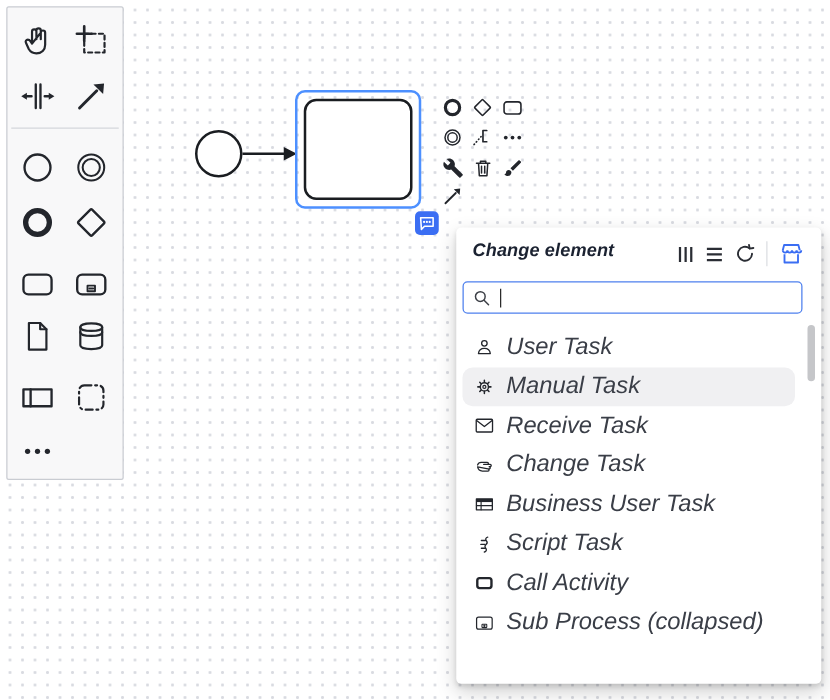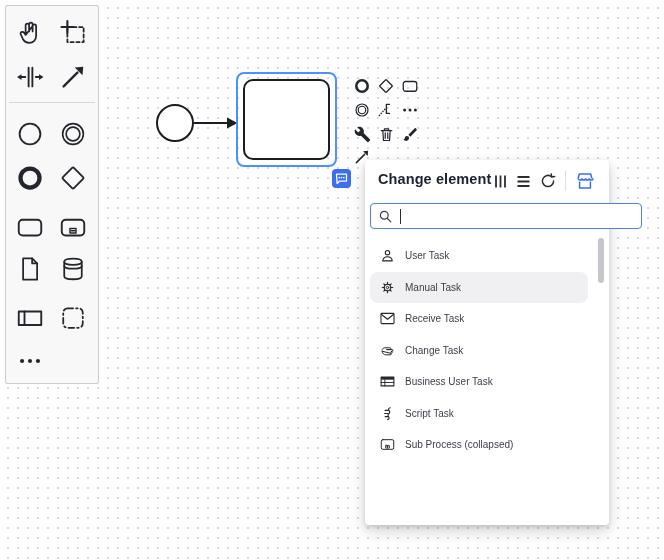--- a/index.html
+++ b/index.html
@@ -20,33 +20,33 @@
   
   .start-event{position:absolute;left:156px;top:104px;width:38px;height:38px;border:2px solid #1a1d21;border-radius:50%;background:#fff;box-sizing:border-box;}
   .flow-arrow{position:absolute;left:193px;top:115px;}
   .selection-box{position:absolute;left:236px;top:72px;width:101px;height:95px;border:2px solid #4d90ff;border-radius:8px;box-sizing:border-box;}
   .task-shape{position:absolute;left:5px;top:5px;width:87px;height:81px;border:2.2px solid #1a1d21;border-radius:10px;background:#fff;box-sizing:border-box;}
   .comment-badge{position:absolute;left:332px;top:169px;width:19px;height:19px;background:#3b6ef3;border-radius:4px;display:flex;align-items:center;justify-content:center;}
   
   .context-pad{position:absolute;left:353px;top:77px;width:72px;height:92px;}
   .cpcell{position:absolute;width:18px;height:18px;display:flex;align-items:center;justify-content:center;cursor:pointer;}
   
-  .popup{position:absolute;left:365px;top:160px;width:244px;height:365px;background:#fff;border-radius:4px;
-    box-shadow:0 2px 4px rgba(0,0,0,.12),0 6px 16px rgba(0,0,0,.18);}
+  .popup{position:absolute;left:365px;top:182px;width:292px;height:365px;background:#fff;border-radius:4px;
+    box-shadow:0 2px 4px rgba(0,0,0,.12),0 6px 16px rgba(0,0,0,.18);font-style:italic;}
   .popup-title{position:absolute;left:13px;top:11px;font-size:14.5px;font-weight:bold;color:#1b2231;letter-spacing:.1px;}
   .popup-actions{position:absolute;right:14px;top:10px;display:flex;align-items:center;gap:9px;height:22px;}
   .popup-actions .act{display:flex;align-items:center;justify-content:center;cursor:pointer;}
   .act-divider{width:1px;height:20px;background:#dcdee2;}
   .search-box{position:absolute;left:5px;top:43px;width:272px;height:26px;border:1.6px solid #4e80ee;border-radius:4px;
     box-sizing:border-box;display:flex;align-items:center;padding-left:7px;background:#fff;}
   .caret{width:1.3px;height:15px;background:#2b2b2b;margin-left:7px;}
   .menu-list{position:absolute;left:0;top:80px;right:0;bottom:0;}
   .menu-item{height:31.5px;display:flex;align-items:center;margin:0 21px 0 5px;padding-left:9px;gap:9px;border-radius:8px;cursor:pointer;box-sizing:border-box;}
   .menu-item.selected{background:#f0f0f2;}
-  .menu-label{font-size:10px;color:#3a3e47;}
+  .menu-label{font-size:19px;color:#3a3e47;}
   .scroll-thumb{position:absolute;right:5px;top:78px;width:6px;height:45px;background:#c5c6c9;border-radius:3px;cursor:pointer;}
 </style>
 </head>
 <body>
 
 <div id="stage">
 
   <div class="palette">
     <div class="pcell" style="left:2px;top:5px">
       <svg width="30" height="30" viewBox="0 0 24 24">
@@ -303,20 +303,26 @@
       </div>
 
       <div class="menu-item">
         <svg width="17" height="17" viewBox="0 0 24 24">
           <path class="stroke" stroke-width="1.5" d="M15.8 3.8c-2.2.5-2.9 2.4-1.6 4 1.3 1.5 1.2 3.1-.3 4.4-1.5 1.2-1.6 2.8-.3 4.4 1.3 1.6.6 3.5-1.6 4"></path>
           <path class="stroke" stroke-width="1.5" d="M8.6 7.6h4.8M8 12h4.8M8.6 16.4h4.8"></path>
         </svg>
         <span class="menu-label">Script Task</span>
       </div>
 
+      <div class="menu-item">
+        <svg width="17" height="17" viewBox="0 0 24 24">
+          <rect class="stroke" stroke-width="2.7" x="4" y="6.4" width="16" height="11.2" rx="2.6"></rect>
+        </svg>
+        <span class="menu-label">Call Activity</span>
+      </div>
 
       <div class="menu-item">
         <svg width="17" height="17" viewBox="0 0 24 24">
           <rect class="stroke" stroke-width="1.4" x="3.2" y="5.2" width="17.6" height="13.6" rx="2.2"></rect>
           <rect class="stroke" stroke-width="1.2" x="9.3" y="13.2" width="5.4" height="3.9" rx="0.6"></rect>
           <path class="stroke" stroke-width="1.1" d="M12 14v2.3M10.9 15.15h2.2"></path>
         </svg>
         <span class="menu-label">Sub Process (collapsed)</span>
       </div>
 

